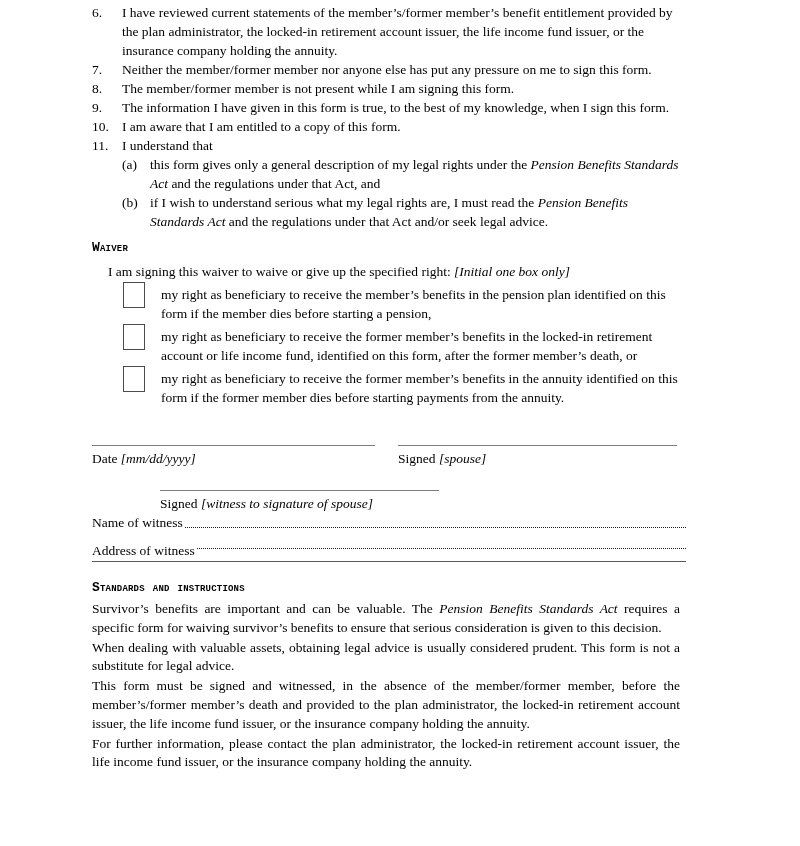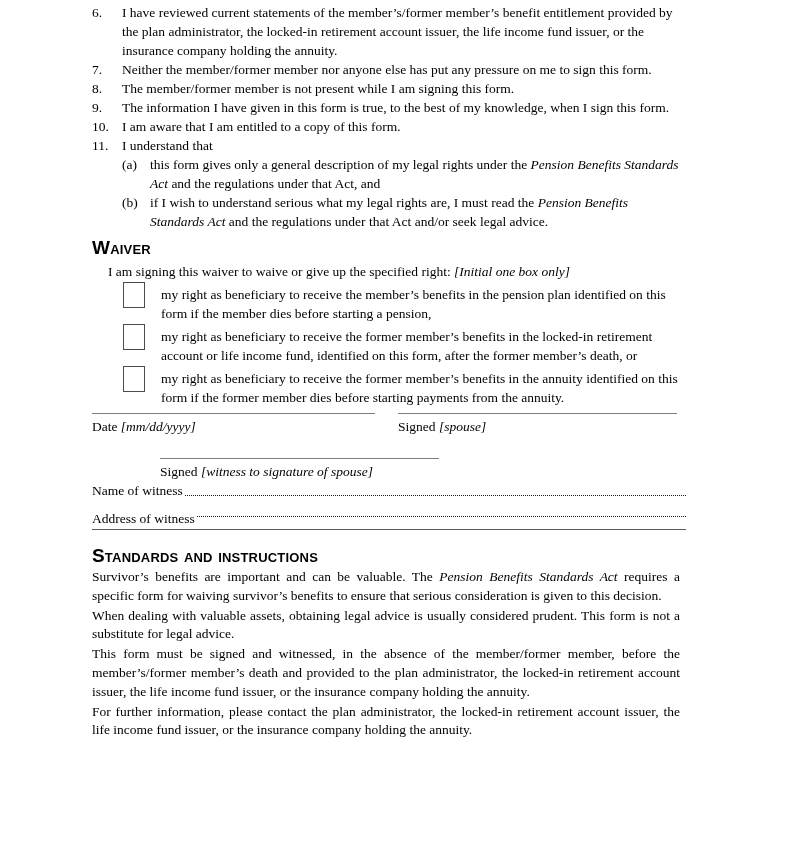--- a/index.html
+++ b/index.html
@@ -14,37 +14,37 @@
   .nitem{display:flex;}
   .nitem .num{flex:0 0 30px;}
   .nitem .itext{flex:1;}
   .subitem{display:flex;margin-left:30px;}
   .subitem .snum{flex:0 0 28px;}
   .subitem .itext{flex:1;}
   .it{font-style:italic;}
 
   
   .sechead{
-    font-family:Liberation Sans, sans-serif;
+    font-family:Liberation Mono, monospace;
     font-weight:bold;font-variant:small-caps;
-    font-size:19px;letter-spacing:.2px;line-height:18px;
+    font-size:13px;letter-spacing:.2px;line-height:18px;
   }
   .waiver-head{margin-top:8px;}
 
   .waiver-intro{margin:5px 0 0 16px;}
 
   .option{display:flex;align-items:flex-start;}
   .cbox{
     flex:none;width:20px;height:24px;margin-left:31px;margin-top:1px;
     border:1.5px solid #4c4c4c;background:#fff;
   }
   .otext{margin-left:16px;width:520px;margin-top:4px;}
 
   
-  .sigrow1{display:flex;margin-top:6px;align-items:center;}
+  .sigrow1{display:flex;margin-top:38px;align-items:center;}
   .sig-left{width:283px;}
   .sig-right{width:279px;margin-left:23px;}
   .sigline{border-top:1.5px solid #7d7d7d;height:0;}
   .siglabel{padding-top:3px;}
   .sigrow2{display:flex;margin-top:11px;}
   .witness-para{width:238px;}
   .sig-right2{width:279px;margin-left:68px;margin-top:11px;}
 
   .leaderrow{display:flex;width:594px;margin-top:0;}
   .leaderrow.address{margin-top:9px;align-items:center;}

